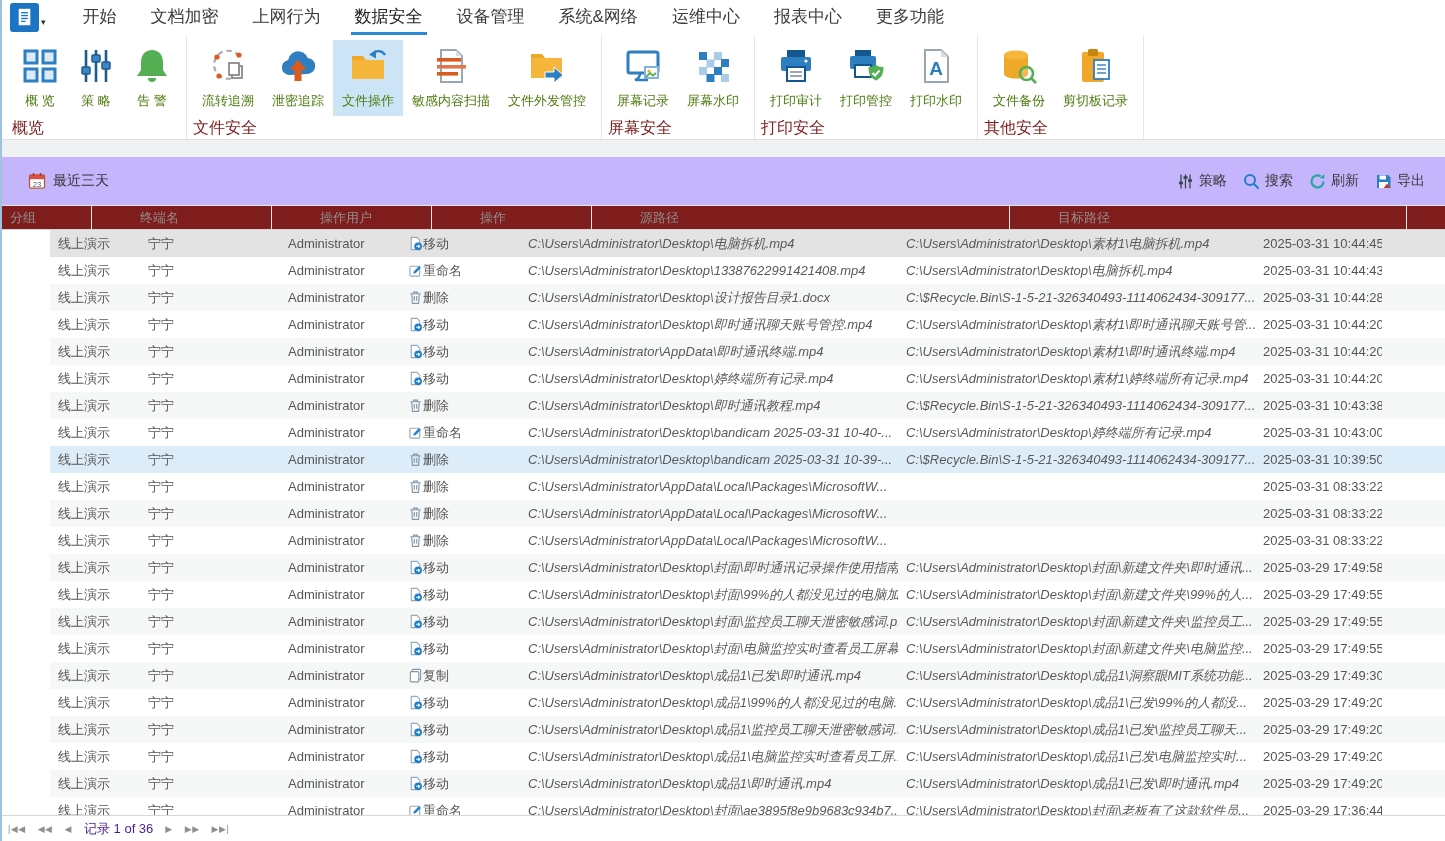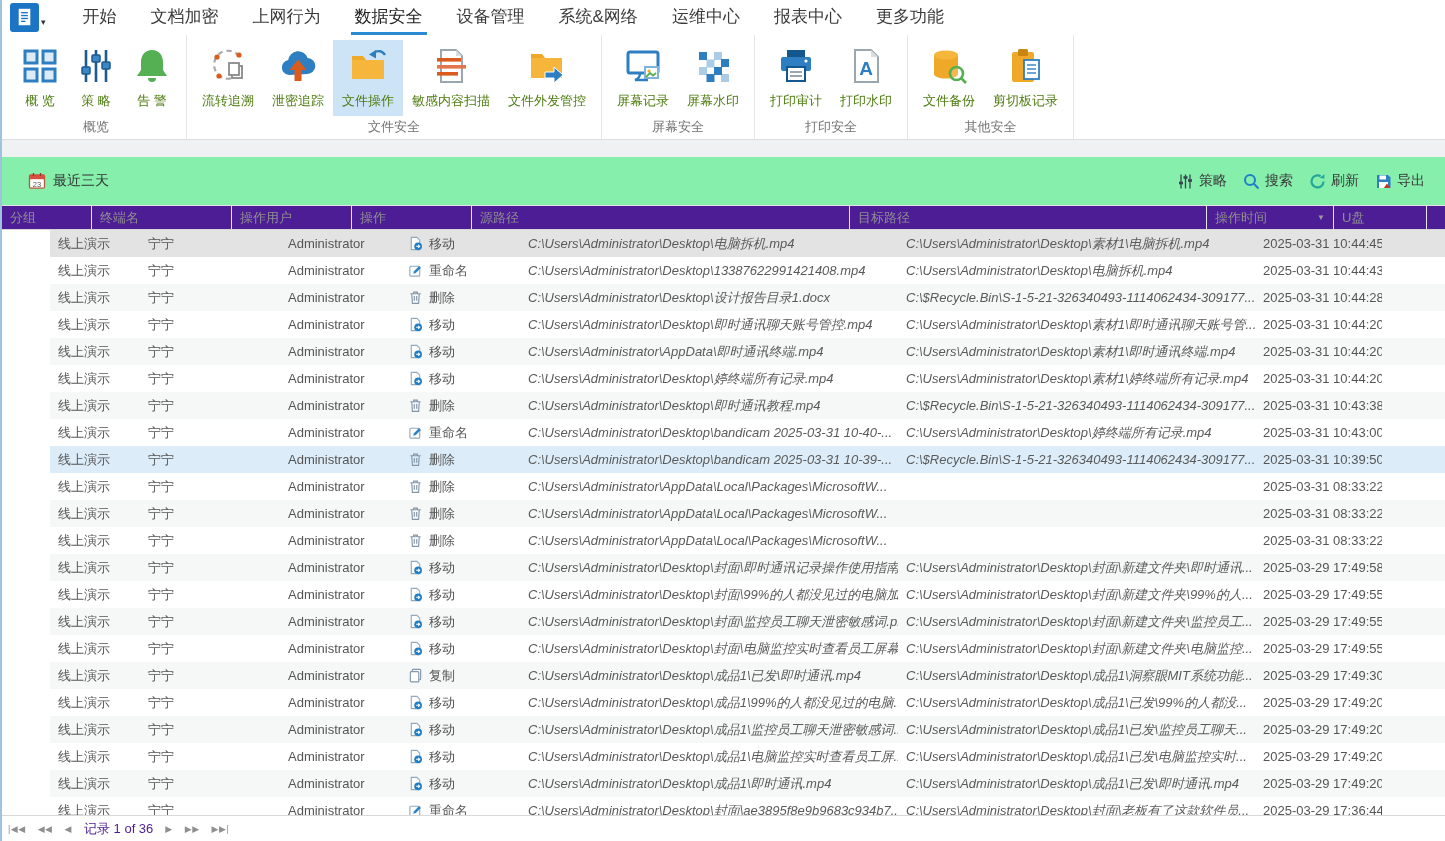--- a/index.html
+++ b/index.html
@@ -18,48 +18,48 @@
   .menu-item.active::after { content:""; position:absolute; left:13px; right:13px; bottom:0; height:3px; background:#2a8ad2; }
 
   
   .ribbon { height:105px; display:flex; background:#fff; border-bottom:1px solid #dedede; padding-left:4px; flex:0 0 auto; }
   .ribbon-group { display:flex; flex-direction:column; border-right:1px solid #e6e6e6; padding:0 6px; }
   .ribbon-button-row { flex:1; display:flex; align-items:flex-start; padding-top:5px; }
   .ribbon-btn { display:flex; flex-direction:column; align-items:center; gap:7px; padding:7px 9px 6px; cursor:pointer; }
   .ribbon-btn.selected { background:#cde4f7; }
   .rb-icon svg { width:38px; height:38px; display:block; }
   .ribbon-btn-label { font-size:13px; color:#4d7c0f; white-space:nowrap; }
-  .ribbon-group-label { text-align:center; font-size:13px; color:#737373; padding:2px 0 8px; }
+  .ribbon-group-label { font-size:16px; color:#7f1d1d; padding:2px 0 8px; }
 
   .gap-strip { height:17px; background:#f0f1f2; flex:0 0 auto; }
 
   
-  .filterbar { height:48px; display:flex; align-items:center; justify-content:space-between; padding:0 20px 0 26px; background:#86efac; flex:0 0 auto; }
+  .filterbar { height:48px; display:flex; align-items:center; justify-content:space-between; padding:0 20px 0 26px; background:#c4b5fd; flex:0 0 auto; }
   .date-filter { display:flex; align-items:center; gap:7px; font-size:14px; color:#333; cursor:pointer; }
   .date-filter .icon svg { width:18px; height:18px; display:block; }
   .tools { display:flex; gap:16px; }
   .tool { display:flex; align-items:center; gap:5px; font-size:14px; color:#3a3a3a; cursor:pointer; }
   .tool .icon svg { width:17px; height:17px; display:block; }
 
   
   .grid { flex:1; display:flex; flex-direction:column; overflow:hidden;
           --cols:90px 140px 120px 120px 378px 357px 127px 93px 18px; }
-  .grid-header { display:grid; grid-template-columns:var(--cols); height:25px; border-top:1px solid #e3e3e3; border-bottom:1px solid #d5d5d5; color:#8f8f8f; background:#4c1d95; flex:0 0 auto; }
+  .grid-header { display:grid; grid-template-columns:var(--cols); height:25px; border-top:1px solid #e3e3e3; border-bottom:1px solid #d5d5d5; color:#8f8f8f; background:#7f1d1d; flex:0 0 auto;gap:40px; }
   .hcell { display:flex; align-items:center; justify-content:space-between; padding:0 8px; border-right:1px solid #e6e6e6; overflow:hidden; white-space:nowrap; cursor:pointer; }
   .hcell.no-border { border-right:none; }
   .sort-ind { font-size:8px; color:#9a9a9a; margin-left:4px; }
   .grid-body { flex:1; overflow:hidden;margin-left:48px; }
   .grow { display:grid; grid-template-columns:var(--cols); height:27px; align-items:center; color:#555; cursor:default; }
   .grow:nth-child(odd) { background:#f6f7f7; }
   .grow:nth-child(even) { background:#fff; }
   .grow.selected { background:#e3e3e3; }
   .grow.hover { background:#dcedf9; }
   .cell { padding:0 8px; overflow:hidden; white-space:nowrap; }
   .cell.path { color:#5a5a5a;font-style:italic; }
-  .op-cell { display:flex; align-items:center; gap:6px; }
+  .op-cell { display:flex; align-items:center; }
   .op-cell .icon svg { width:15px; height:15px; display:block; }
   .dots { color:#1f7ec8; font-size:9px; letter-spacing:1px; font-weight:bold; cursor:pointer; }
   .cell.actions { padding:0 2px; text-align:right; }
 
   
   .pagination { height:26px; border-top:1px solid #d8d8d8; display:flex; align-items:center; background:#fff; padding-left:6px; gap:12px; flex:0 0 auto; }
   .pg-group { display:flex; gap:12px; }
   .pg-btn { color:#8f8f8f; font-size:9px; letter-spacing:0.5px; cursor:pointer; }
   .pg-label { font-size:13px; color:#4c1d95; }
 </style>
@@ -247,20 +247,32 @@
                 <rect x="10" y="20" width="18" height="14" fill="#fff" stroke="#14578f" stroke-width="2"></rect>
                 <line x1="13" y1="25" x2="25" y2="25" stroke="#9aa7b0" stroke-width="2"></line>
                 <line x1="13" y1="29" x2="25" y2="29" stroke="#9aa7b0" stroke-width="2"></line>
               </svg>
             </span>
             <div class="ribbon-btn-label">打印审计</div>
           </div>
           <div class="ribbon-btn">
             <span class="icon rb-icon">
               <svg viewBox="0 0 38 38">
+                <rect x="8" y="3" width="16" height="7" fill="#14578f"></rect>
+                <rect x="3" y="9" width="26" height="13" rx="2" fill="#2e7fc1"></rect>
+                <rect x="8" y="18" width="16" height="12" fill="#fff" stroke="#14578f" stroke-width="2"></rect>
+                <path d="M29 18c3 2 5.5 2 7.5 2 0 7-2 11-7.5 13.5C23.5 31 21.5 27 21.5 20c2 0 4.5 0 7.5-2z" fill="#55b054"></path>
+                <path d="M25.5 26l2.5 2.5 4.5-5" stroke="#fff" stroke-width="2" fill="none"></path>
+              </svg>
+            </span>
+            <div class="ribbon-btn-label">打印管控</div>
+          </div>
+          <div class="ribbon-btn">
+            <span class="icon rb-icon">
+              <svg viewBox="0 0 38 38">
                 <path d="M8 3h16l7 7v25H8z" fill="#fff" stroke="#9aa7b0" stroke-width="2"></path>
                 <path d="M24 3l7 7h-7z" fill="#d7dde1"></path>
                 <text x="19" y="28" font-size="19" font-weight="bold" fill="#2e7fc1" text-anchor="middle">A</text>
               </svg>
             </span>
             <div class="ribbon-btn-label">打印水印</div>
           </div>
         </div>
         <div class="ribbon-group-label">打印安全</div>
       </div>

